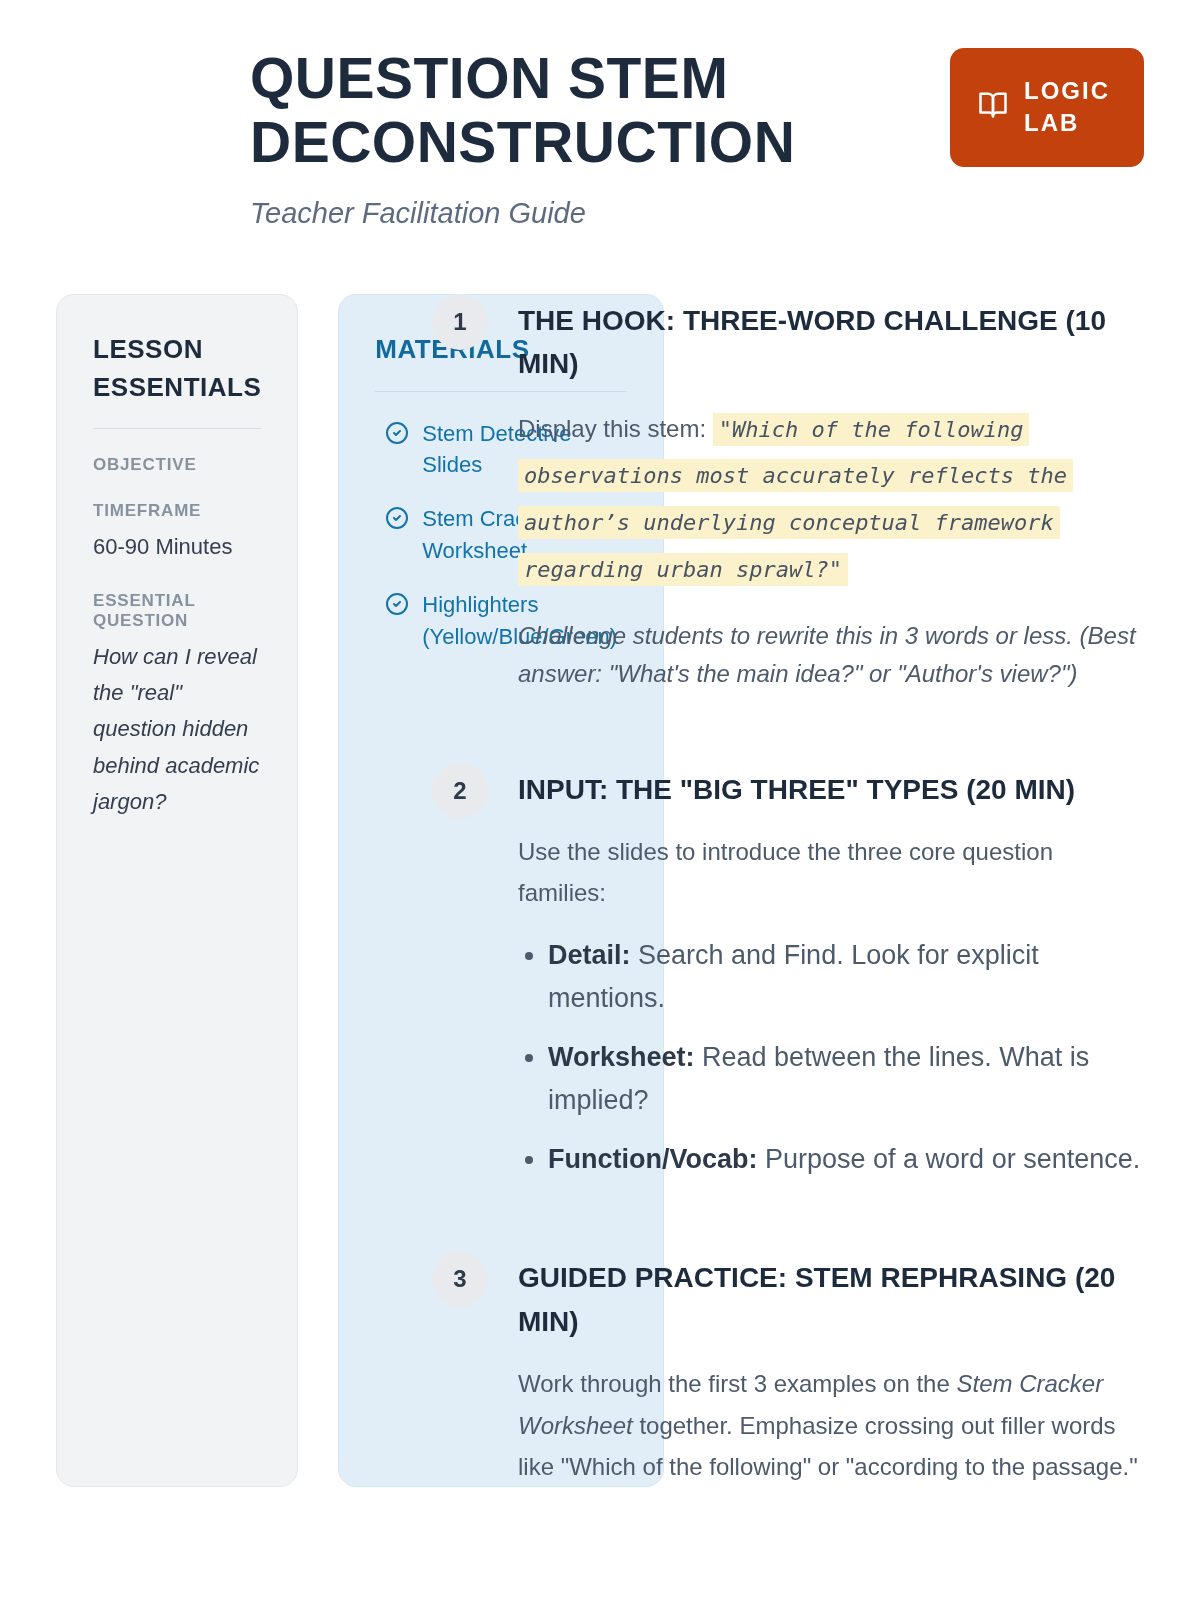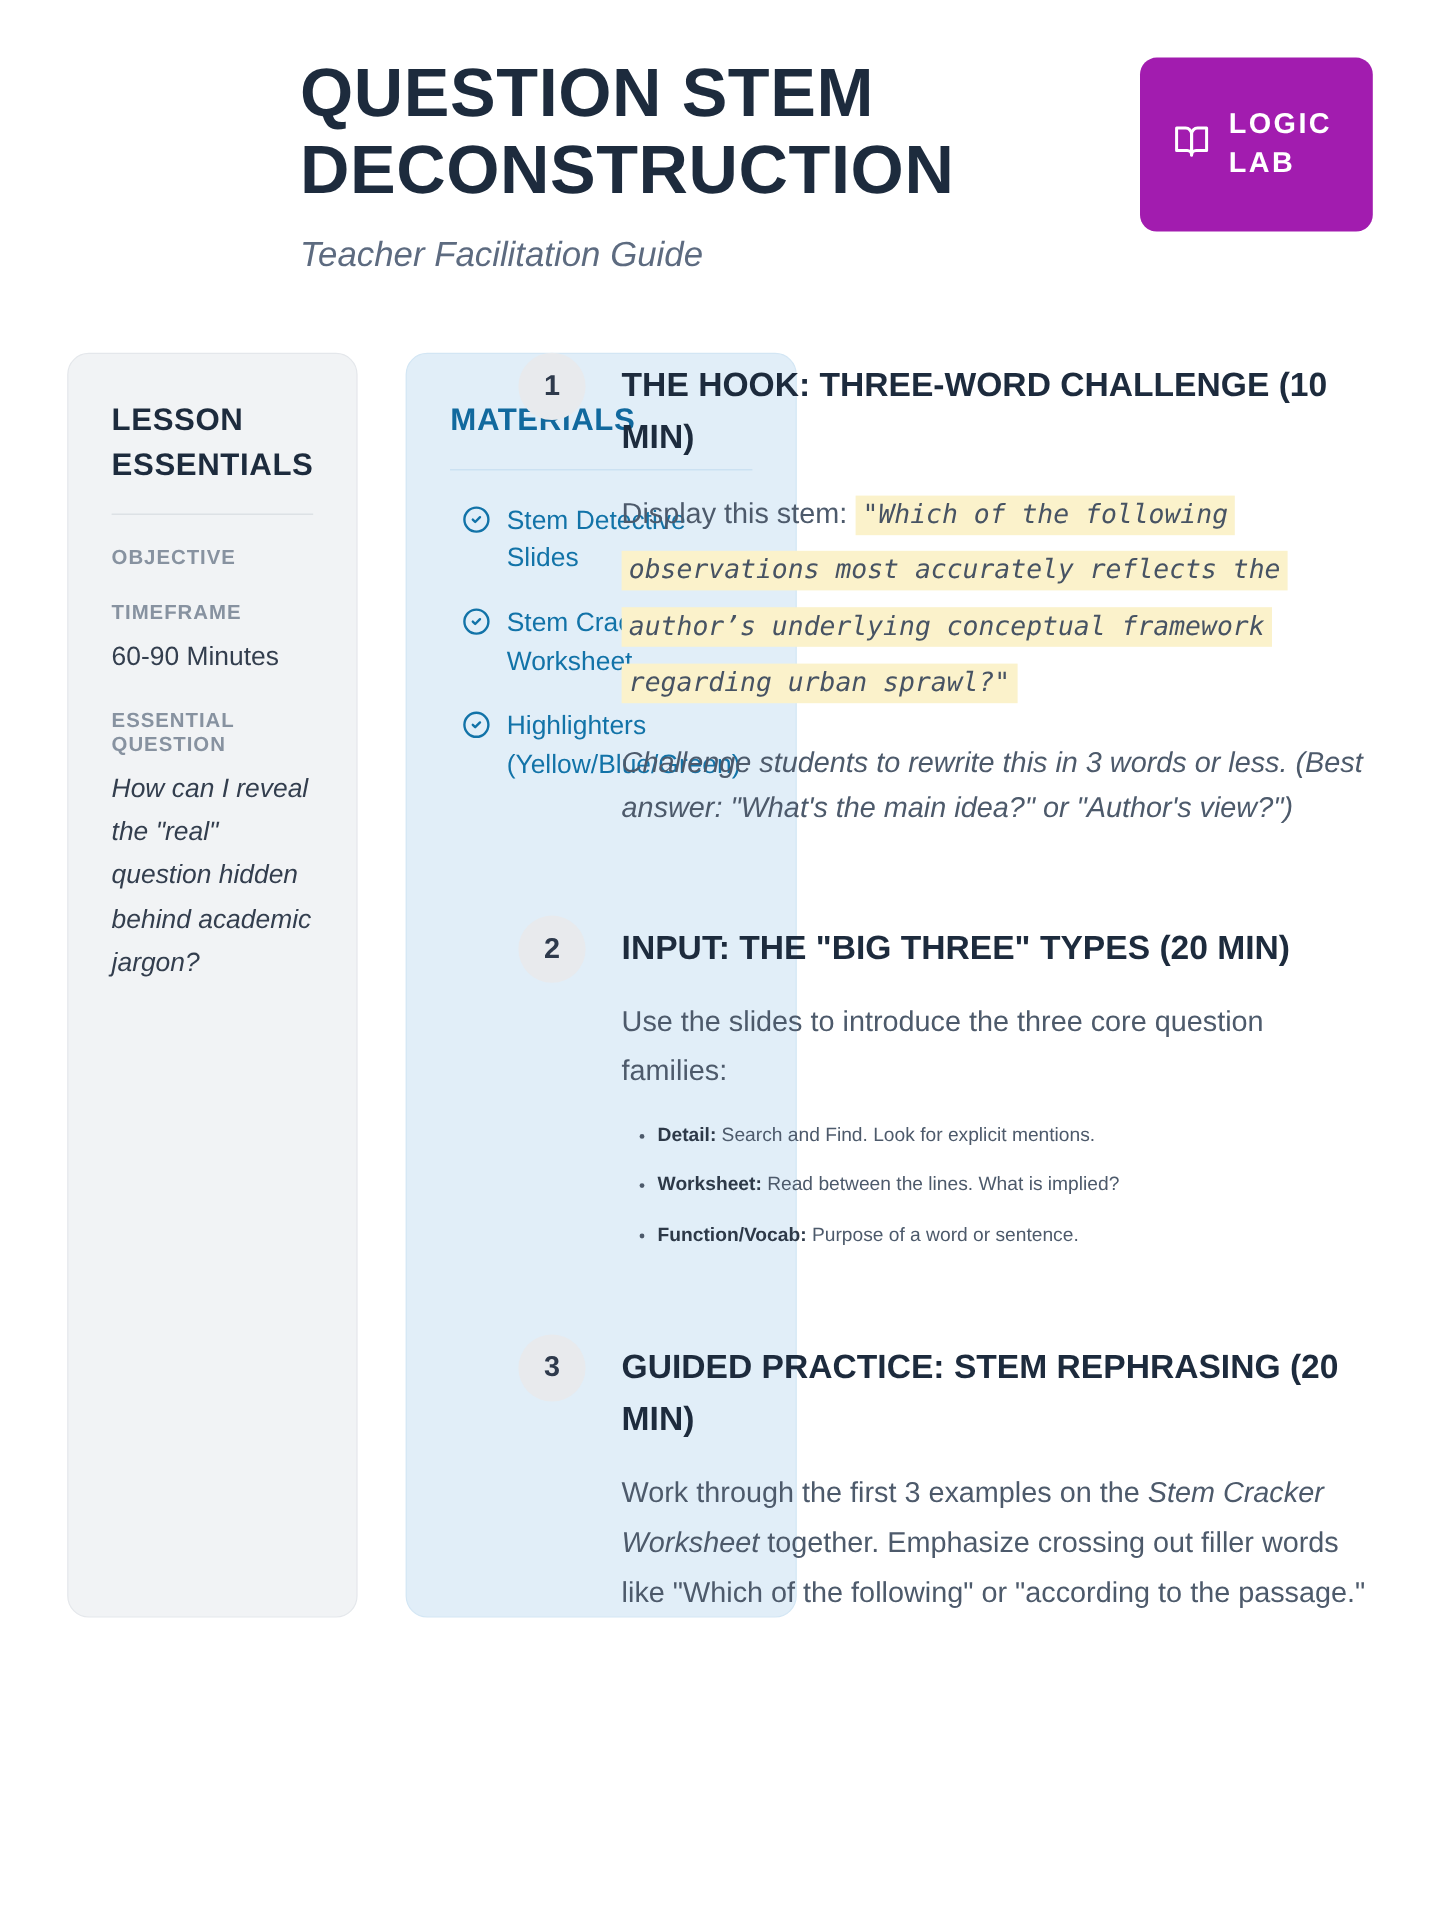--- a/index.html
+++ b/index.html
@@ -17,23 +17,23 @@
   .page-title {
     margin: 0; max-width: 700px;
     font-size: 57px; line-height: 1.13; font-weight: 800;
     color: #1d2b3d; letter-spacing: 0.5px;
   }
   .subtitle {
     margin: 22px 0 0; font-size: 29px; font-style: italic;
     color: #5d6b80; font-weight: 400;
   }
   .badge {
-    background: #a21caf; color: #ffffff; border-radius: 14px;
+    background: #c2410c; color: #ffffff; border-radius: 14px;
     display: flex; align-items: center; gap: 16px;
-    padding: 40px 28px; margin-top: 2px;
+    padding: 27px 28px; margin-top: 2px;
   }
   .badge-icon svg { width: 30px; height: 30px; stroke: #ffffff; }
   .badge-label {
     font-weight: 700; font-size: 24px; letter-spacing: 2px;
     line-height: 1.35; width: 92px;
   }
 
   
   .content { display: flex; gap: 56px; margin-top: 64px; }
   .sidebar { flex: 0 0 320px; width: 320px; display: flex; gap: 40px; }
@@ -81,21 +81,21 @@
   .highlight {
     font-family: "DejaVu Sans Mono", "Liberation Mono", monospace;
     font-style: italic; font-size: 22px;
     background: #fbf2cb; color: #475363;
     padding: 4px 6px;
     -webkit-box-decoration-break: clone; box-decoration-break: clone;
   }
   .step-note { margin: 24px 0 0; font-size: 24px; font-style: italic; color: #4d5a6b; line-height: 1.58; }
 
   .bullets { margin: 20px 0 0; padding-left: 30px; display: flex; flex-direction: column; gap: 16px; }
-  .bullets li { font-size: 16px; line-height: 1.6; color: #4d5a6b; }
+  .bullets li { font-size: 27px; line-height: 1.6; color: #4d5a6b; }
   .bullets li::marker { color: #4d5a6b; }
   .bullet-lead { font-weight: 700; color: #2d3948; }
   .italic-ref { font-style: italic; }
 </style>
 </head>
 <body>
 
 <div class="page">
 
   <header class="header">

